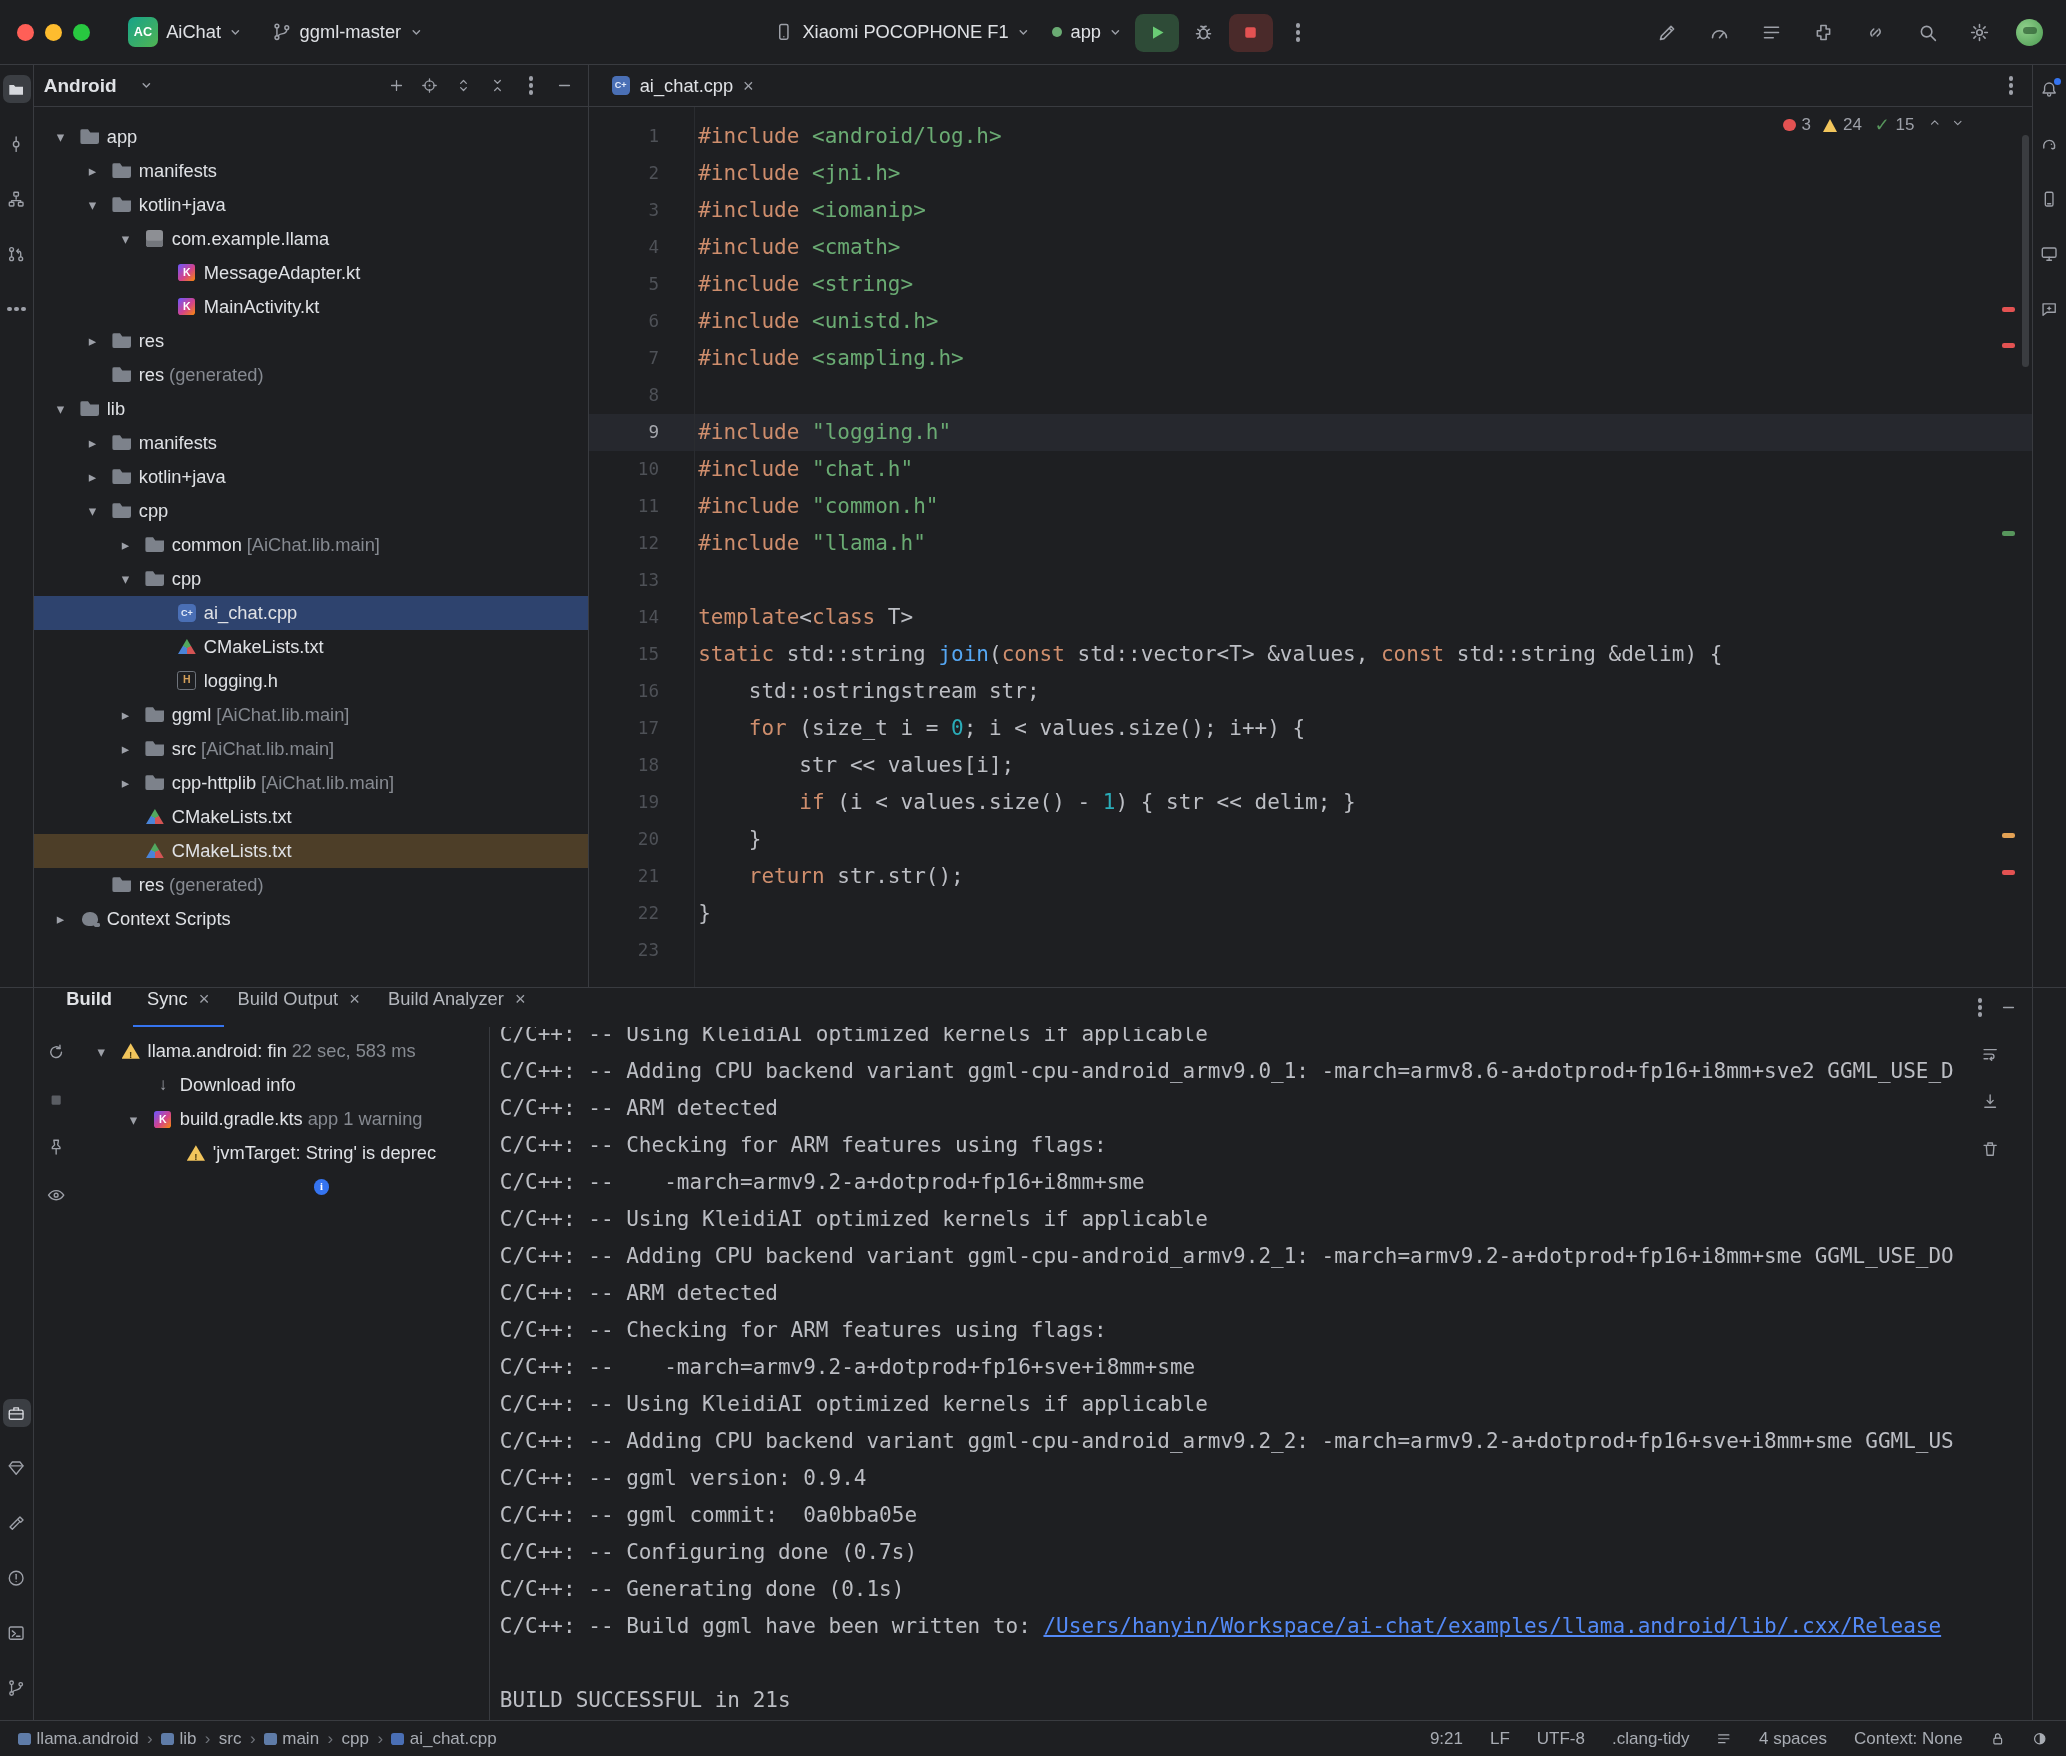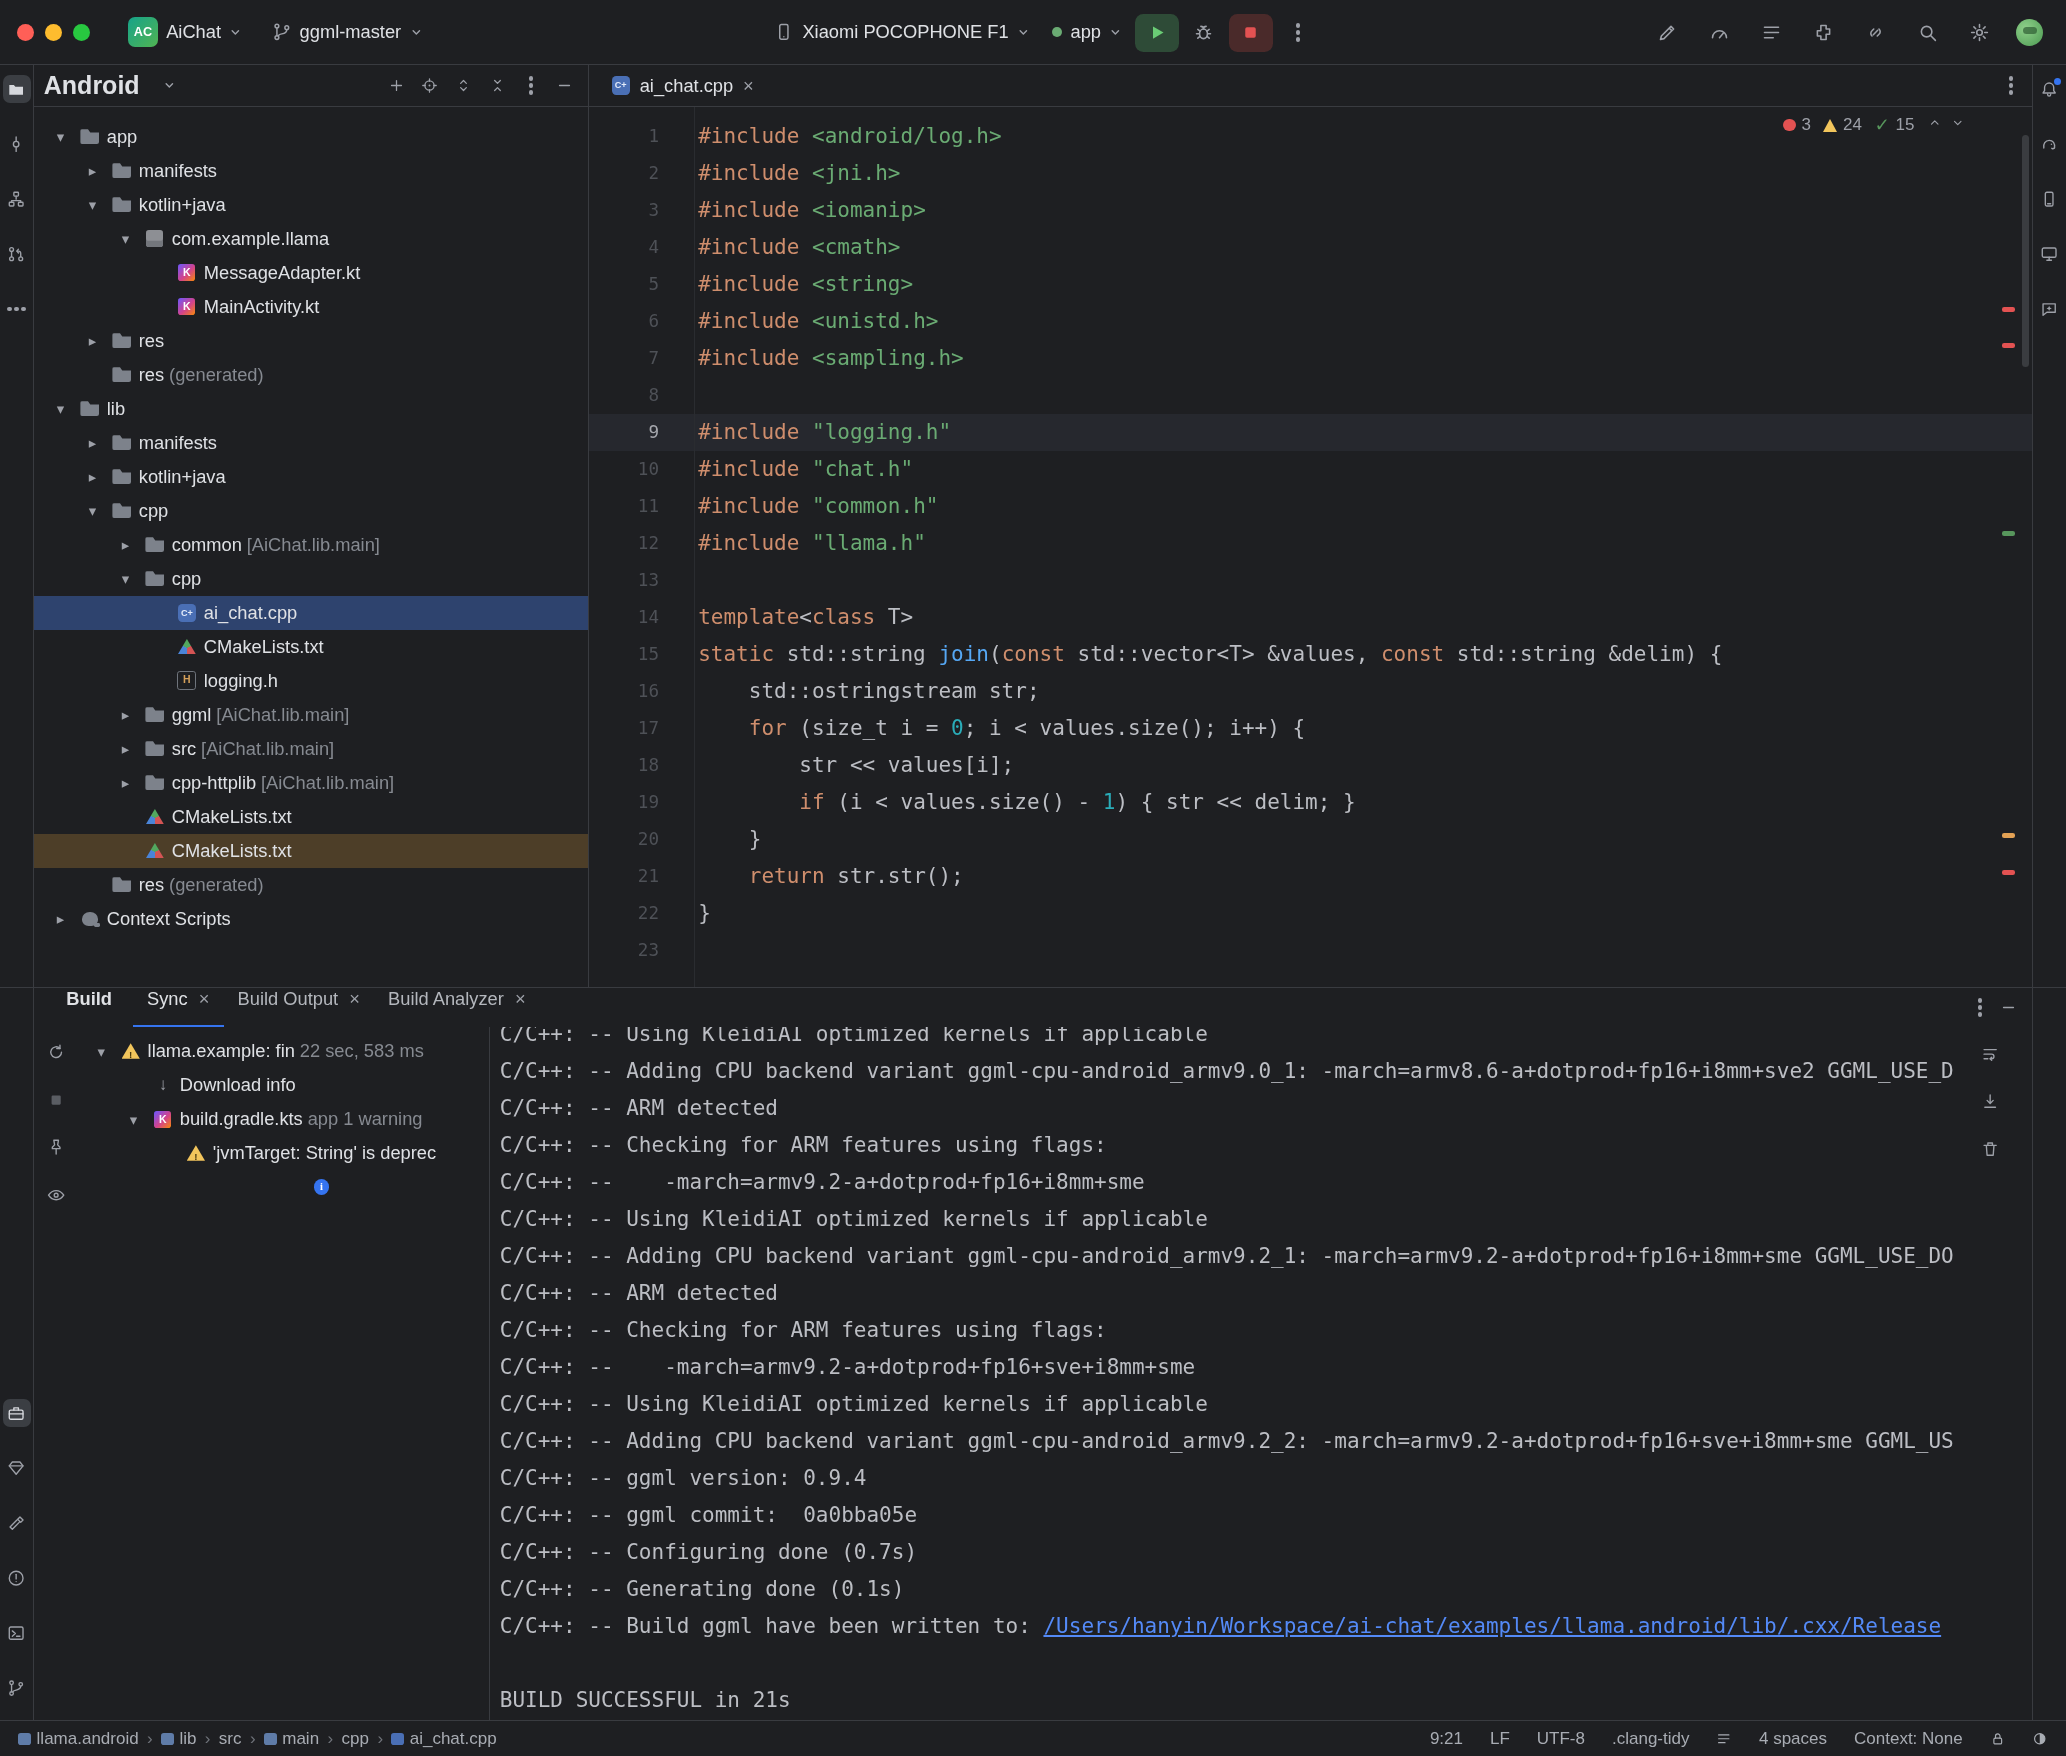--- a/index.html
+++ b/index.html
@@ -44,21 +44,21 @@
 .strip{width:34px;flex:none;border-right:0.7px solid var(--border);display:flex;flex-direction:column;align-items:center;padding-top:9.8px;gap:27px}
 .stripr{border-right:none;border-left:0.7px solid var(--border)}
 .sicon{width:28px;height:28px;border-radius:7px;display:flex;align-items:center;justify-content:center;color:var(--icon);position:relative}
 .sicon svg{width:18.3px;height:18.3px}
 .sicon.active{background:#3b3e43;color:#d6d8dd}
 .bluedot{position:absolute;right:2.8px;top:2.8px;width:7px;height:7px;border-radius:50%;background:#3574f0}
 
 
 .project{width:555px;flex:none;border-right:0.7px solid var(--border);display:flex;flex-direction:column;min-height:0}
 .phead{height:42px;flex:none;display:flex;align-items:center;gap:5.6px;padding:0 9.8px;border-bottom:0.7px solid var(--border)}
-.ptitle{display:flex;align-items:center;gap:23px;font-size:25px;font-weight:bold}
+.ptitle{display:flex;align-items:center;gap:23px;font-size:19px;font-weight:bold}
 .hicon{width:28px;height:28px;border-radius:5.6px;display:flex;align-items:center;justify-content:center;color:var(--icon)}
 .hicon svg{width:17px;height:17px}
 .ptree{flex:1;overflow:hidden;padding-top:12.7px;font-size:18.3px}
 .trow{height:34px;display:flex;align-items:center;gap:4.9px;white-space:nowrap;overflow:hidden;cursor:default}
 .trow.sel{background:var(--sel)}
 .trow.hl{background:var(--hl)}
 .chev{width:25px;flex:none;text-align:center;color:var(--icon);font-size:14.8px}
 .suffix{color:var(--dim)}
 
 
@@ -679,21 +679,21 @@
                 <svg viewBox="0 0 24 24">
                   <path d="M2 12s4-6 10-6 10 6 10 6-4 6-10 6S2 12 2 12z"></path>
                   <circle cx="12" cy="12" r="2.5"></circle>
                 </svg>
               </span>
           </div>
           <div class="btree">
               <div class="trow" style="padding-left: 9.8px;">
                 <span class="chev">▾</span>
                 <span class="ic ic-warn"></span>
-                <span class="tlabel">llama.example: fin</span>
+                <span class="tlabel">llama.android: fin</span>
                 <span class="suffix">22 sec, 583 ms</span>
               </div>
               <div class="trow" style="padding-left: 42px;">
                 <span class="chev"></span>
                 <span class="ic ic-download"></span>
                 <span class="tlabel">Download info</span>
               </div>
               <div class="trow" style="padding-left: 42px;">
                 <span class="chev">▾</span>
                 <span class="ic ic-kotlin"></span>

